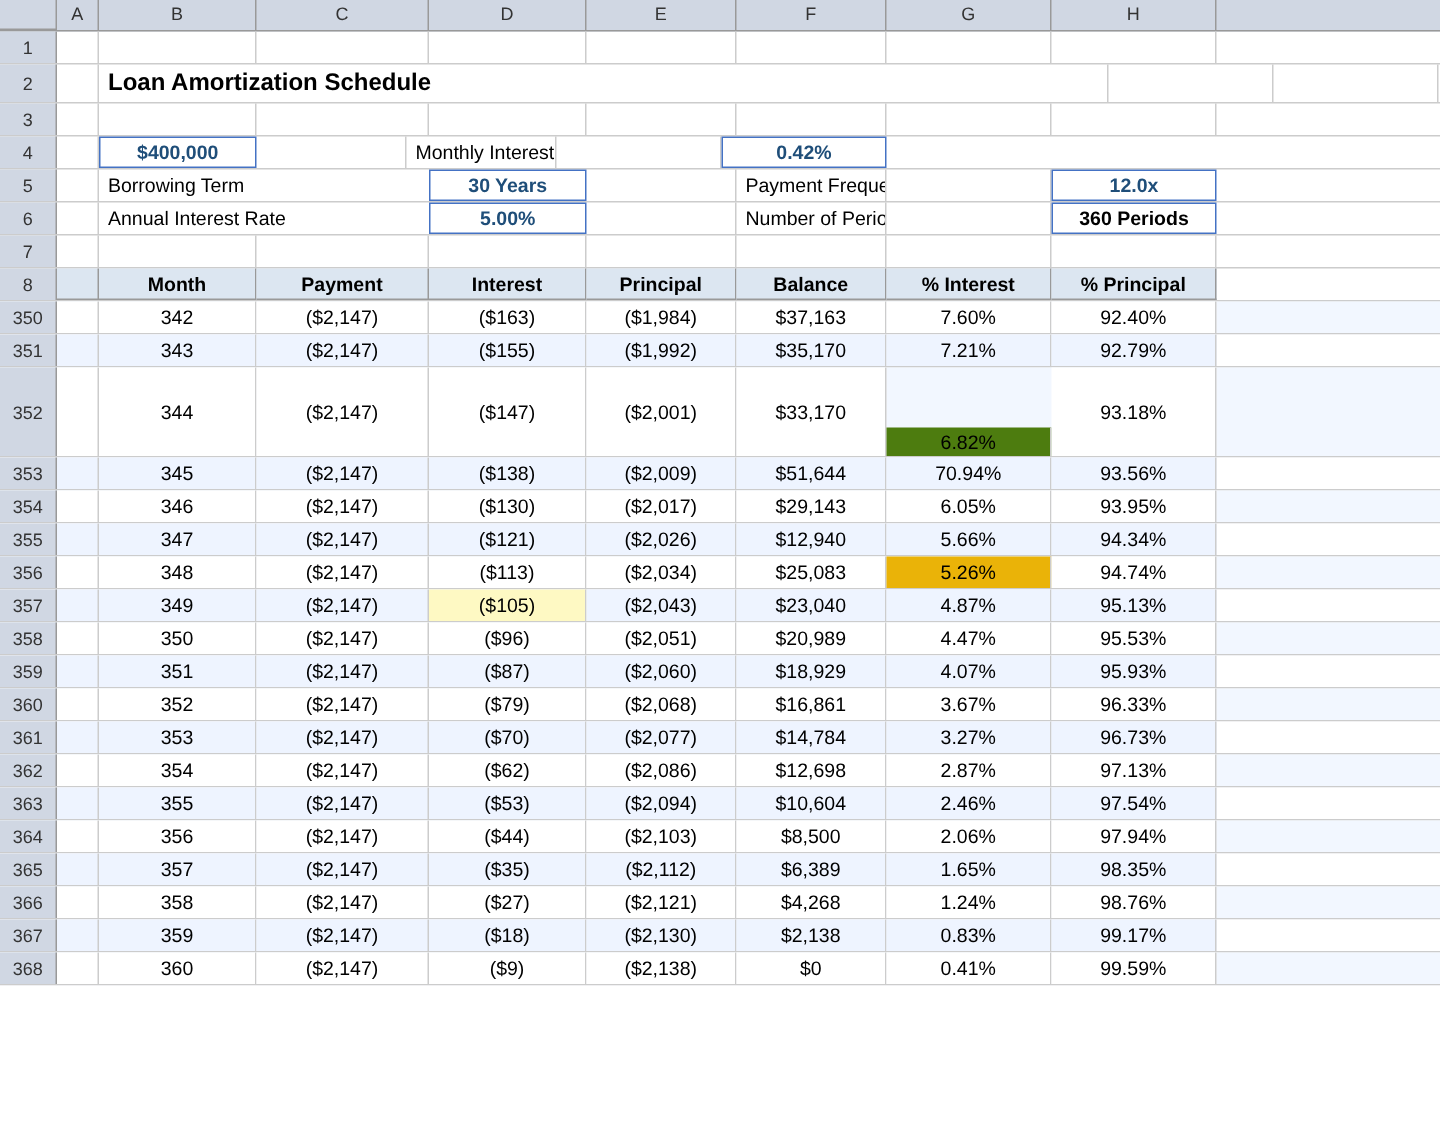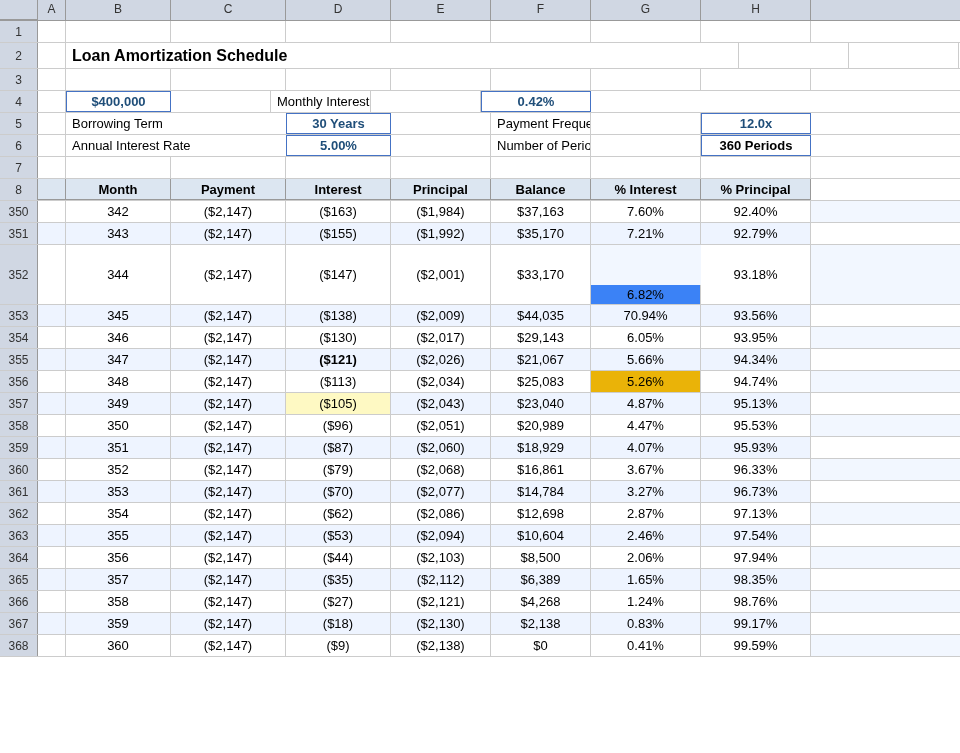--- a/index.html
+++ b/index.html
@@ -231,53 +231,53 @@
       <div class="cell center" style="width:110px;background:#eef4ff;">92.79%</div>
     </div>
       <div class="sheet-row data-row">
       <div class="row-num" style="width:38px;">352</div>
       <div class="cell" style="width:28px;background:#ffffff;"></div>
       <div class="cell center" style="width:105px;background:#ffffff;">344</div>
       <div class="cell center" style="width:115px;background:#ffffff;">($2,147)</div>
       <div class="cell center" style="width:105px;background:#ffffff;">($147)</div>
       <div class="cell center" style="width:100px;background:#ffffff;">($2,001)</div>
       <div class="cell center" style="width:100px;background:#ffffff;">$33,170</div>
-      <div class="cell center" style="width:110px;background:#3b82f6;margin-top:40px;">6.82%</div>
+      <div class="cell center" style="width:110px;background:#4d7c0f;margin-top:40px;">6.82%</div>
       <div class="cell center" style="width:110px;background:#ffffff;">93.18%</div>
     </div>
       <div class="sheet-row data-row">
       <div class="row-num" style="width:38px;">353</div>
       <div class="cell" style="width:28px;background:#eef4ff;"></div>
       <div class="cell center" style="width:105px;background:#eef4ff;">345</div>
       <div class="cell center" style="width:115px;background:#eef4ff;">($2,147)</div>
       <div class="cell center" style="width:105px;background:#eef4ff;">($138)</div>
       <div class="cell center" style="width:100px;background:#eef4ff;">($2,009)</div>
-      <div class="cell center" style="width:100px;background:#eef4ff;">$44,035</div>
+      <div class="cell center" style="width:100px;background:#eef4ff;">$51,644</div>
       <div class="cell center" style="width:110px;background:#eef4ff;">70.94%</div>
       <div class="cell center" style="width:110px;background:#eef4ff;">93.56%</div>
     </div>
       <div class="sheet-row data-row">
       <div class="row-num" style="width:38px;">354</div>
       <div class="cell" style="width:28px;background:#ffffff;"></div>
       <div class="cell center" style="width:105px;background:#ffffff;">346</div>
       <div class="cell center" style="width:115px;background:#ffffff;">($2,147)</div>
       <div class="cell center" style="width:105px;background:#ffffff;">($130)</div>
       <div class="cell center" style="width:100px;background:#ffffff;">($2,017)</div>
       <div class="cell center" style="width:100px;background:#ffffff;">$29,143</div>
       <div class="cell center" style="width:110px;background:#ffffff;">6.05%</div>
       <div class="cell center" style="width:110px;background:#ffffff;">93.95%</div>
     </div>
       <div class="sheet-row data-row">
       <div class="row-num" style="width:38px;">355</div>
       <div class="cell" style="width:28px;background:#eef4ff;"></div>
       <div class="cell center" style="width:105px;background:#eef4ff;">347</div>
       <div class="cell center" style="width:115px;background:#eef4ff;">($2,147)</div>
-      <div class="cell center" style="width:105px;background:#eef4ff;font-weight:bold;">($121)</div>
+      <div class="cell center" style="width:105px;background:#eef4ff;">($121)</div>
       <div class="cell center" style="width:100px;background:#eef4ff;">($2,026)</div>
-      <div class="cell center" style="width:100px;background:#eef4ff;">$21,067</div>
+      <div class="cell center" style="width:100px;background:#eef4ff;">$12,940</div>
       <div class="cell center" style="width:110px;background:#eef4ff;">5.66%</div>
       <div class="cell center" style="width:110px;background:#eef4ff;">94.34%</div>
     </div>
       <div class="sheet-row data-row">
       <div class="row-num" style="width:38px;">356</div>
       <div class="cell" style="width:28px;background:#ffffff;"></div>
       <div class="cell center" style="width:105px;background:#ffffff;">348</div>
       <div class="cell center" style="width:115px;background:#ffffff;">($2,147)</div>
       <div class="cell center" style="width:105px;background:#ffffff;">($113)</div>
       <div class="cell center" style="width:100px;background:#ffffff;">($2,034)</div>

